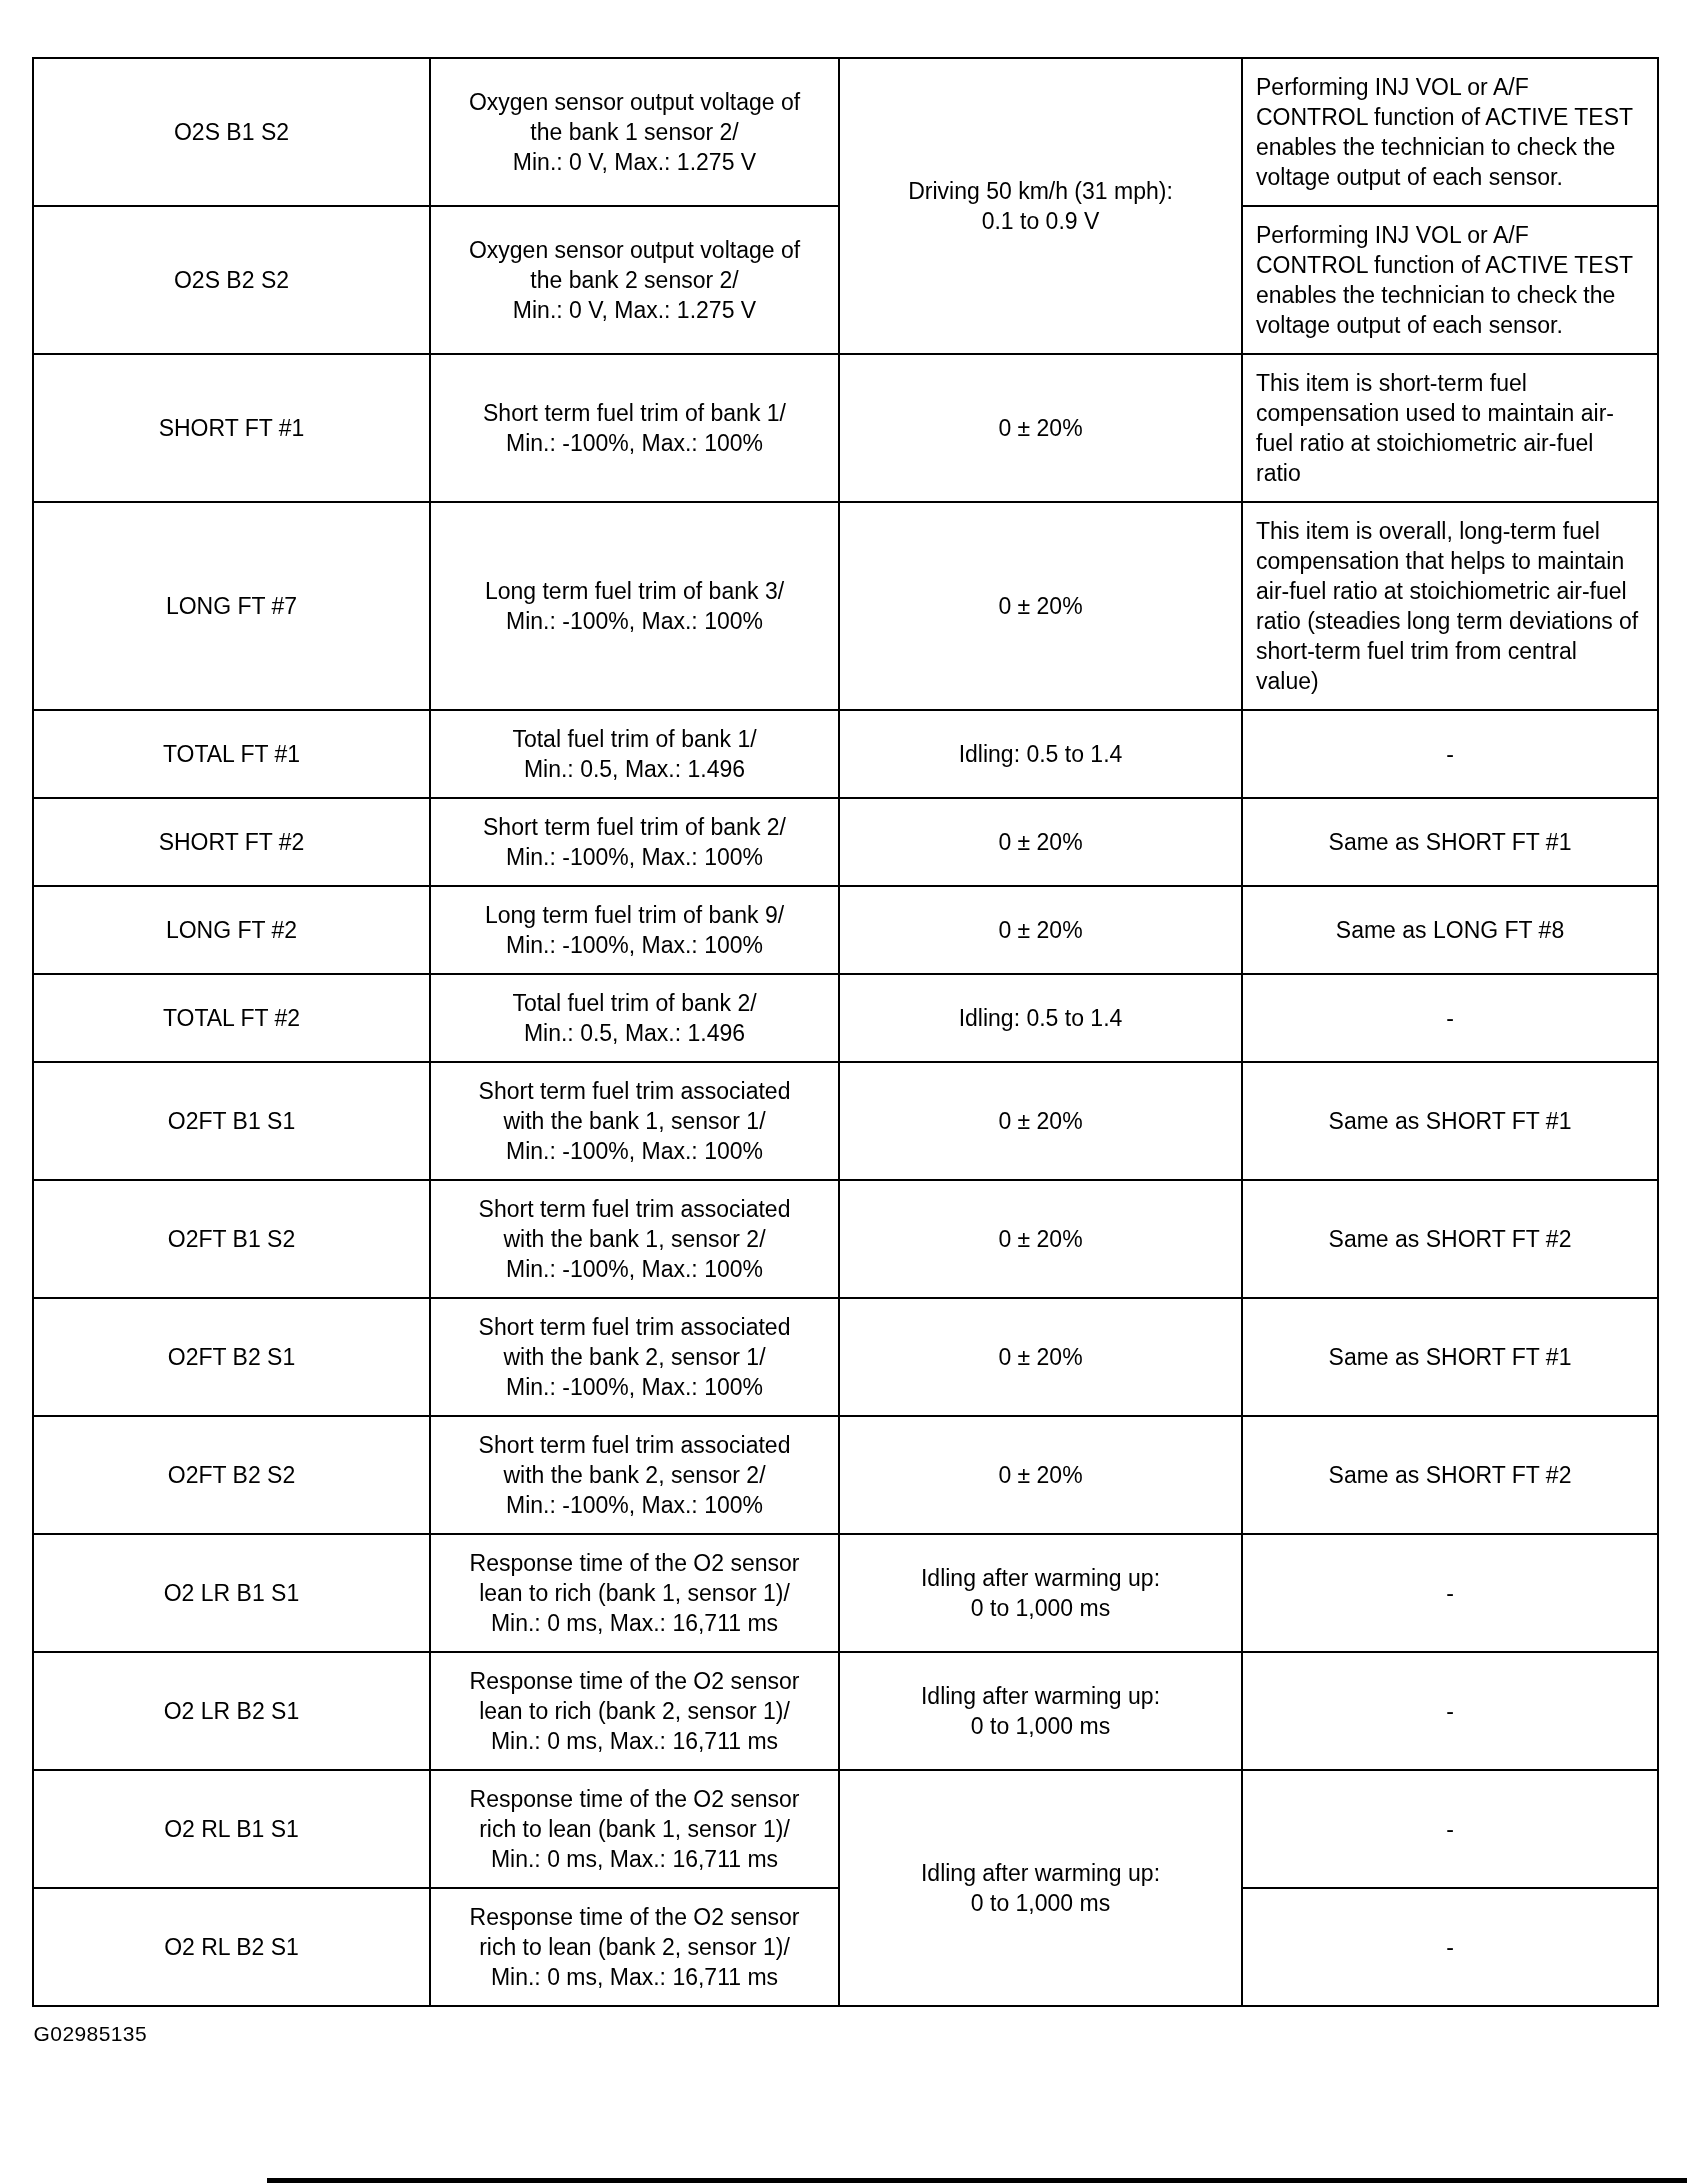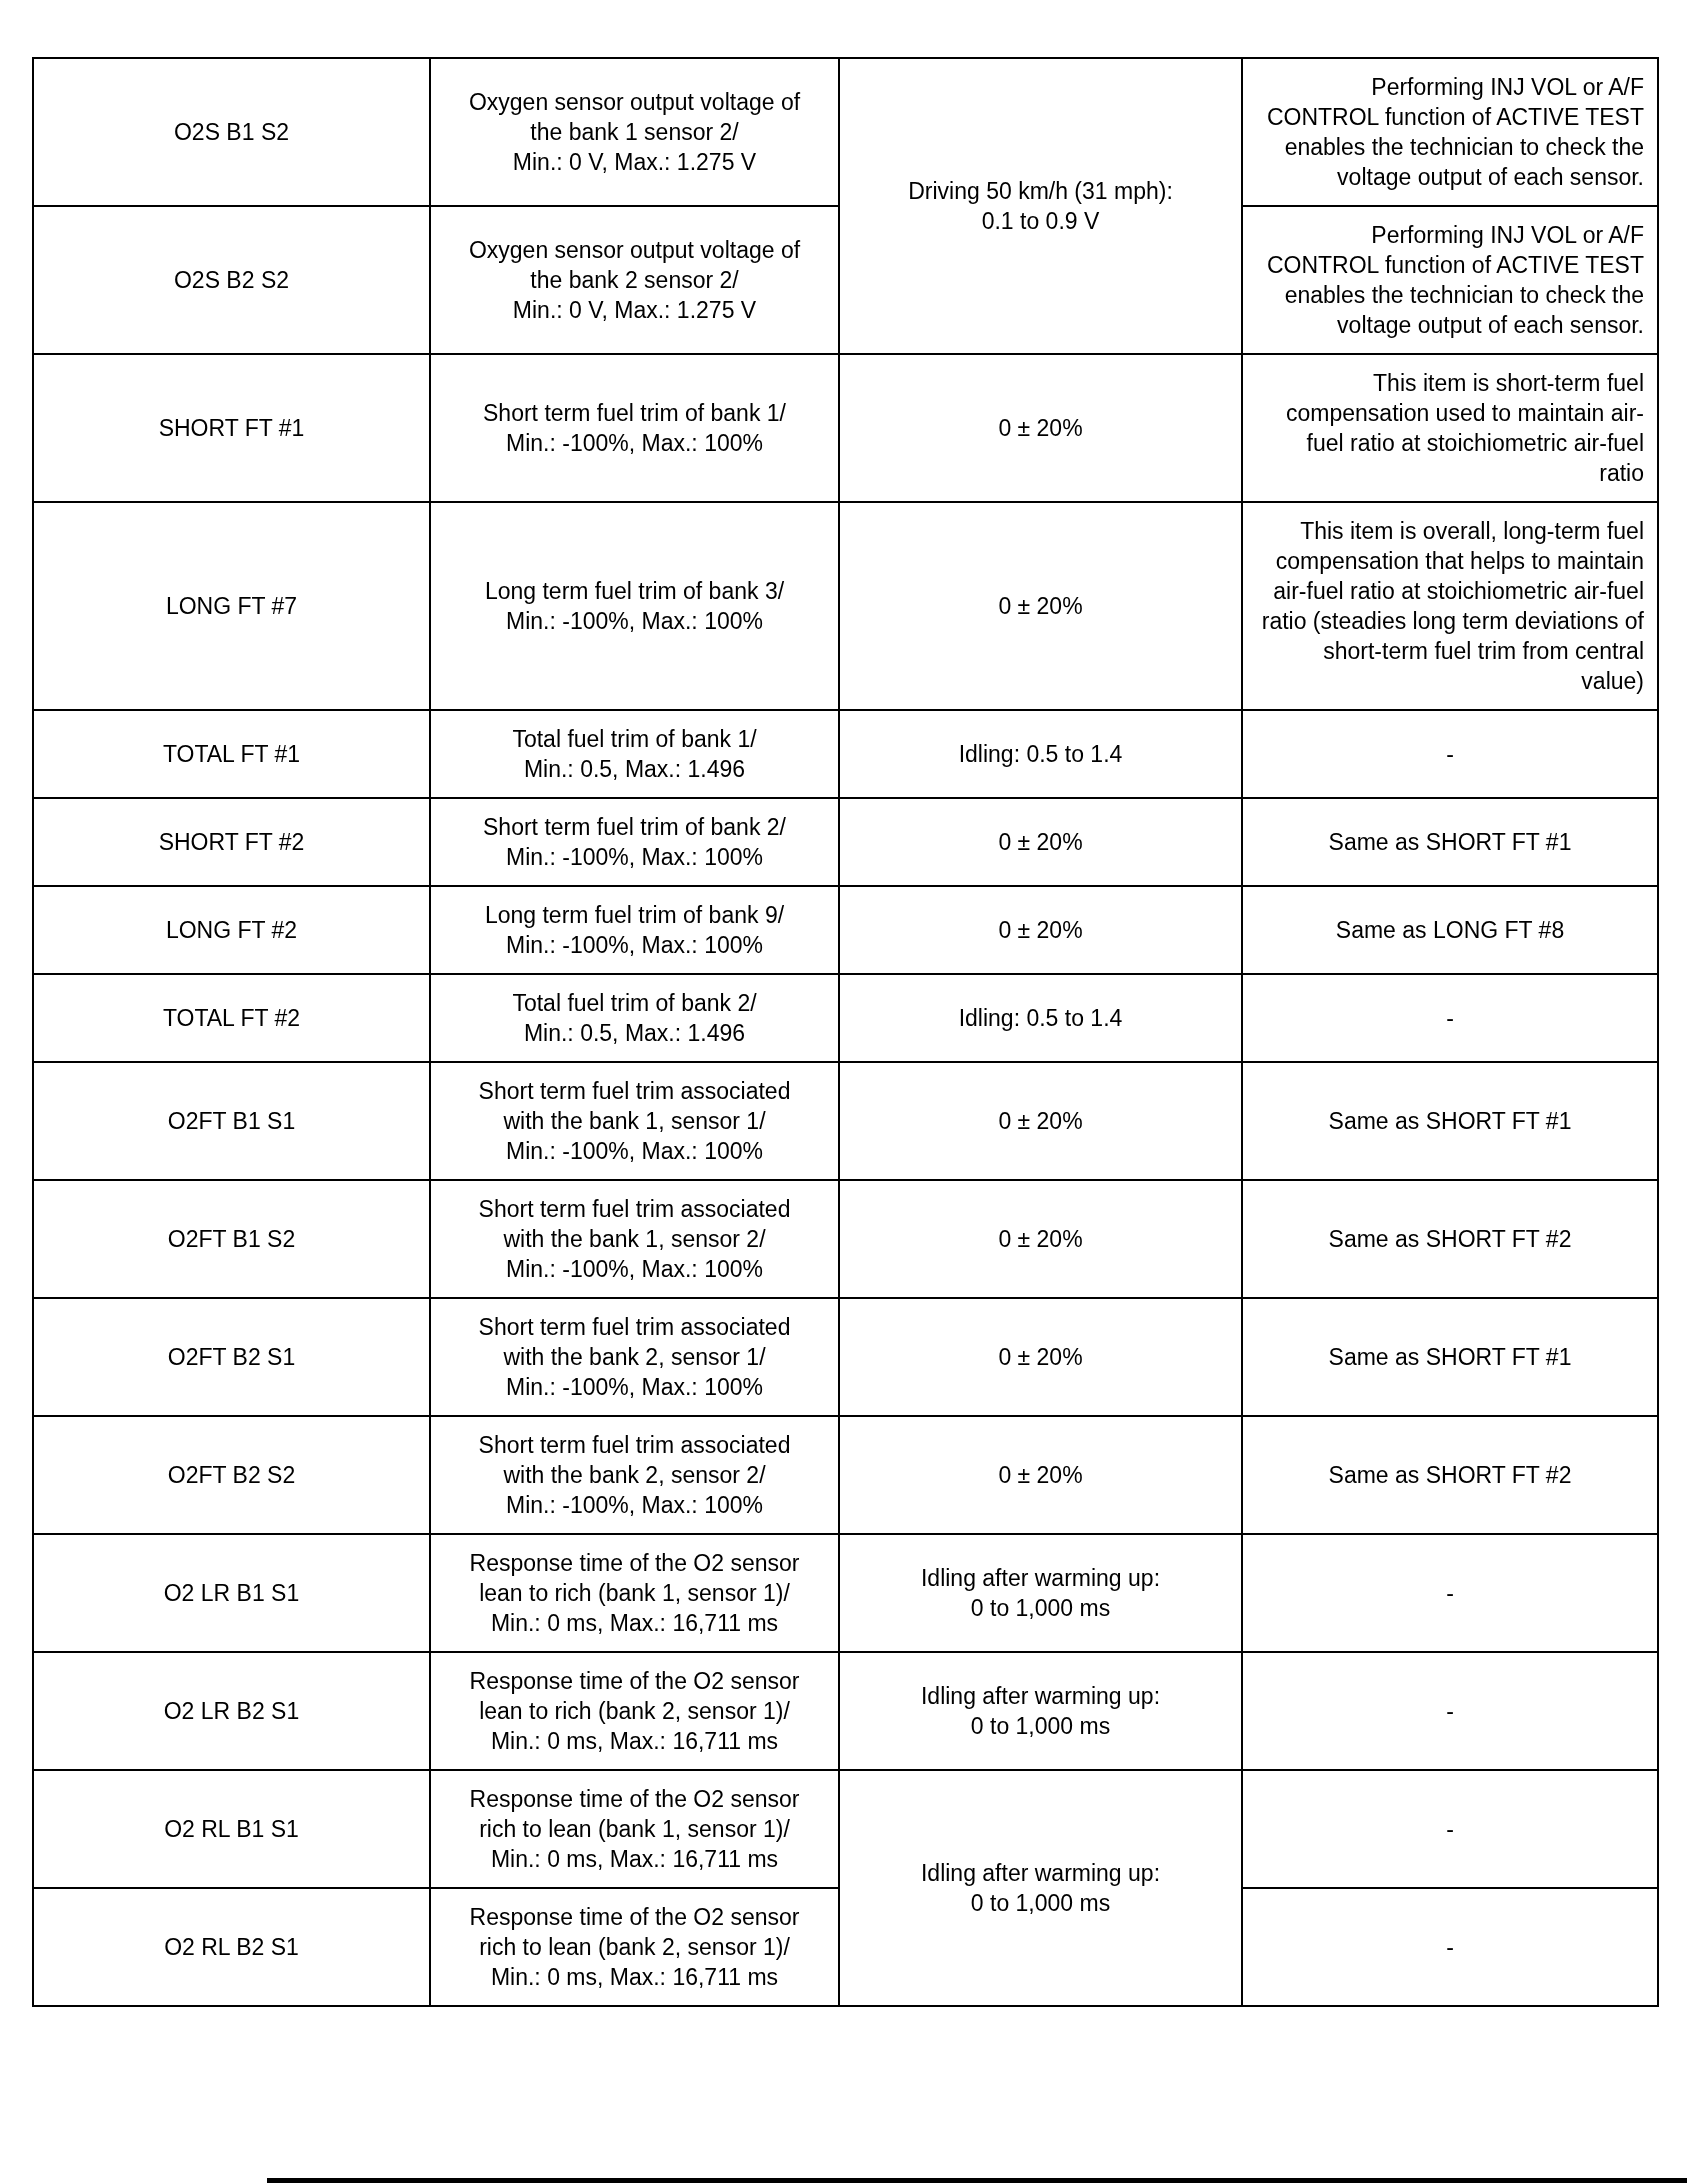--- a/index.html
+++ b/index.html
@@ -24,21 +24,21 @@
     border: 2.4px solid #000000;
     vertical-align: middle;
     text-align: center;
     font-size: 23px;
     line-height: 30px;
     padding: 13px 9.7px;
     white-space: pre-line;
     word-wrap: break-word;
   }
   .spec-table td.note-left {
-    text-align: right;
+    text-align: left;
     white-space: normal;
     padding: 13px 13px;
   }
   .figure-id {
     margin: 14.6px 0 0 1.6px;
     font-size: 21px;
     letter-spacing: 0.4px;
   }
   .edge-artifact {
     position: absolute;
@@ -181,16 +181,17 @@
       <tr>
         <td>O2 RL B2 S1</td>
         <td>Response time of the O2 sensor
 rich to lean (bank 2, sensor 1)/
 Min.: 0 ms, Max.: 16,711 ms</td>
         <td>-</td>
       </tr>
     </tbody>
   </table>
 
+  <div class="figure-id">G02985135</div>
 </div>
 
 <div class="edge-artifact"></div>
 
 
 </body></html>

